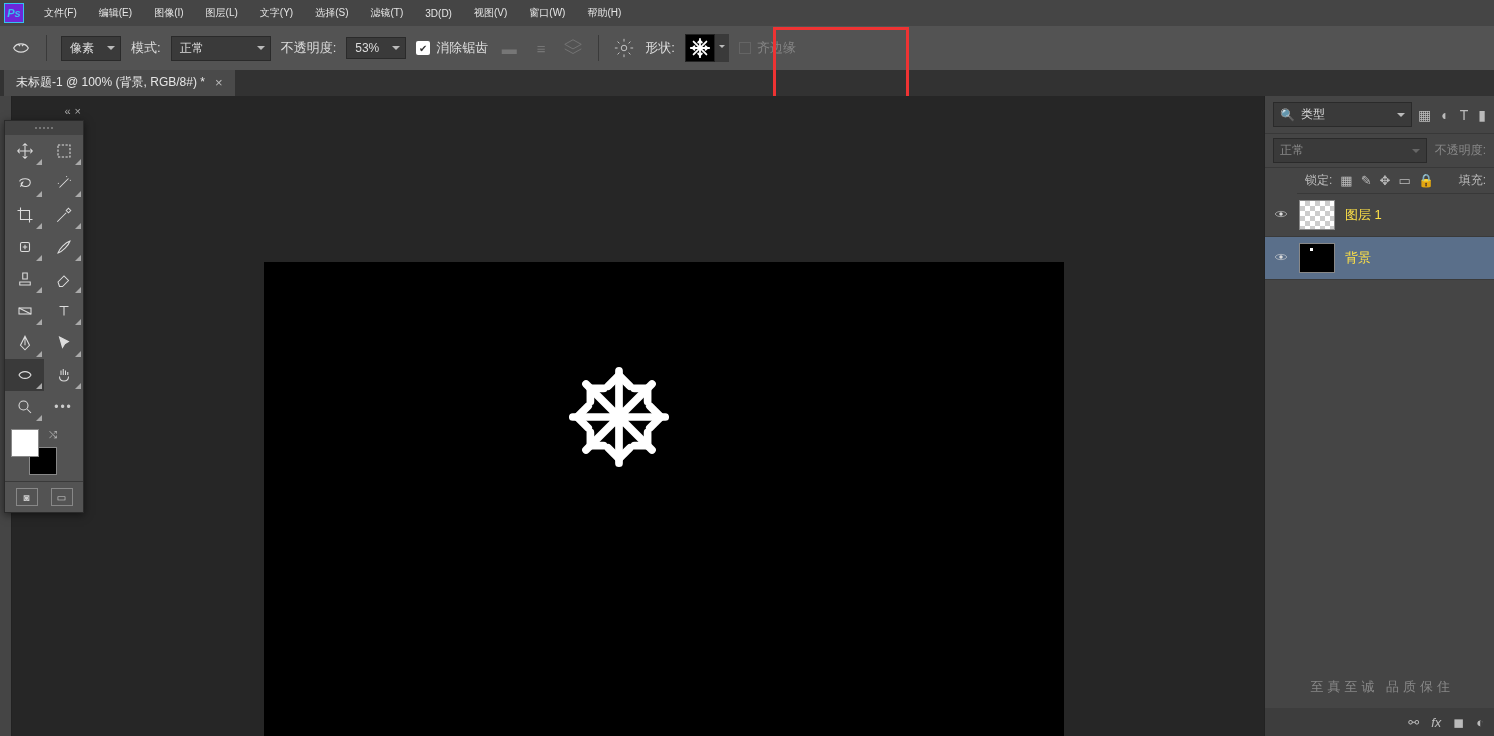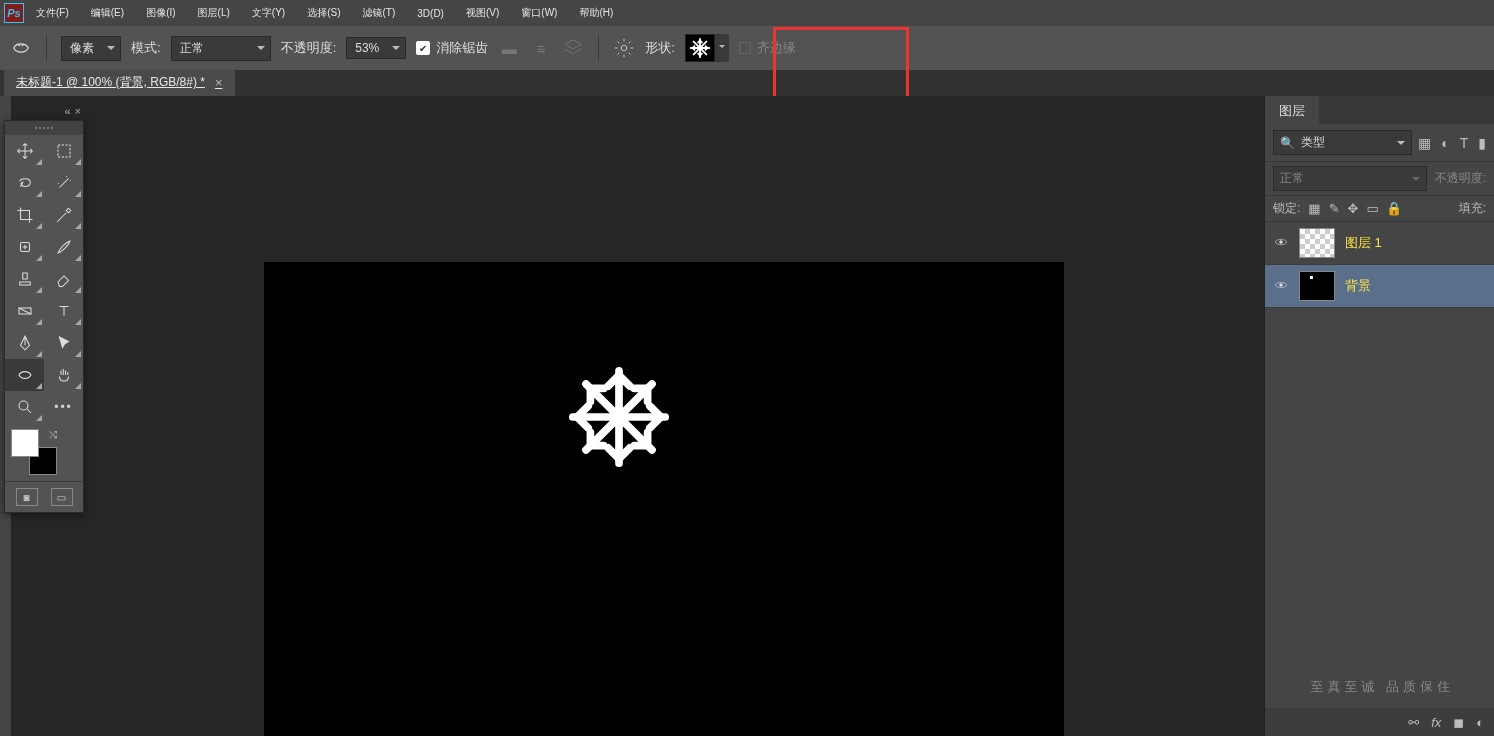--- a/index.html
+++ b/index.html
@@ -1,41 +1,41 @@
 <!DOCTYPE html>
 <html><head>
 <meta charset="utf-8">
 <style>
   * { margin:0; padding:0; box-sizing:border-box; font-family:"Microsoft YaHei","Segoe UI",sans-serif; user-select:none; }
   body { width:1494px; height:736px; background:#323232; color:#ccc; font-size:12px; overflow:hidden; position:relative; }
 
   
   .menubar { height:26px; background:#454545; display:flex; align-items:center; padding:0 4px; gap:2px; }
-  .ps-logo { width:20px; height:20px; background:#7f1d1d; color:#35c1f0; display:flex; align-items:center; justify-content:center; font-weight:bold; font-size:11px; border:1px solid #35c1f0; margin-right:0;font-style:italic; }
+  .ps-logo { width:20px; height:20px; background:#6d28d9; color:#35c1f0; display:flex; align-items:center; justify-content:center; font-weight:bold; font-size:11px; border:1px solid #35c1f0; margin-right:8px;font-style:italic; }
   .menu-item { padding:4px 10px; color:#e6e6e6; cursor:default; font-size:10px; }
 
   
   .optbar { height:44px; background:#535353; display:flex; align-items:center; padding:16px 10px; gap:10px; position:relative; }
   .opt-group { display:flex; align-items:center; gap:6px; }
   .opt-label { color:#ddd; font-size:13px; }
   .opt-select { background:#3a3a3a; border:1px solid #2a2a2a; color:#ddd; padding:3px 18px 3px 8px; font-size:12px; position:relative; min-width:60px; }
   .opt-select.wide { min-width:100px; }
   .opt-select::after { content:""; position:absolute; right:5px; top:50%; margin-top:-2px; border:4px solid transparent; border-top-color:#bbb; }
   .opt-check { width:14px; height:14px; background:#fff; border-radius:2px; display:flex; align-items:center; justify-content:center; color:#333; font-size:10px; }
   .opt-icon { width:22px; height:22px; display:flex; align-items:center; justify-content:center; color:#aaa; font-size:15px; }
   .opt-icon.dim { opacity:.4; }
   .shape-swatch { width:30px; height:28px; background:#000; display:flex; align-items:center; justify-content:center; border:1px solid #222; }
   .shape-swatch svg { width:22px; height:22px; }
   .shape-drop { width:14px; height:28px; background:#3a3a3a; display:flex; align-items:center; justify-content:center; }
   .shape-drop::after{ content:""; border:3px solid transparent; border-top-color:#bbb; }
   .red-box { position:absolute; border:3px solid #e33; pointer-events:none; }
 
   
   .tabbar { height:26px; background:#323232; display:flex; align-items:flex-end; padding-left:4px; }
-  .doc-tab { background:#4a4a4a; color:#e6e6e6; padding:5px 12px; font-size:12px; display:flex; align-items:center; gap:10px; border-top:1px solid #5a5a5a;text-decoration:underline; }
+  .doc-tab { background:#4a4a4a; color:#e6e6e6; padding:5px 12px; font-size:12px; display:flex; align-items:center; gap:10px; border-top:1px solid #5a5a5a; }
   .doc-tab .close { color:#bbb; font-size:13px; cursor:pointer; }
 
   
   .workspace { position:absolute; top:96px; bottom:0; left:0; right:0; display:flex; }
   .left-dock { width:12px; background:#454545; border-right:1px solid #222; }
 
   
   .toolbox { position:absolute; top:120px; left:4px; width:80px; background:#535353; border:1px solid #2a2a2a; box-shadow:0 2px 8px rgba(0,0,0,.5); z-index:5; }
   .toolbox-head { height:14px; background:#424242; display:flex; align-items:center; justify-content:center; gap:2px; }
   .toolbox-head span{ width:2px; height:2px; background:#888; border-radius:50%; }
@@ -63,21 +63,21 @@
   .right { width:230px; background:#454545; border-left:1px solid #222; display:flex; flex-direction:column; }
   .panel-tabs { height:28px; display:flex; background:#383838; }
   .panel-tab { padding:6px 14px; background:#454545; color:#ddd; font-size:13px; }
   .panel-row { display:flex; align-items:center; gap:6px; padding:6px 8px; border-bottom:1px solid #383838; }
   .kind-sel { flex:1; background:#3a3a3a; border:1px solid #2a2a2a; color:#ddd; padding:3px 6px; display:flex; align-items:center; gap:6px; font-size:12px; position:relative;}
   .kind-sel::after{ content:""; position:absolute; right:6px; top:50%; margin-top:-2px; border:4px solid transparent; border-top-color:#bbb;}
   .filter-icons { display:flex; gap:10px; color:#bbb; font-size:14px; }
   .blend-row { display:flex; align-items:center; gap:8px; padding:4px 8px; color:#888; border-bottom:1px solid #383838;}
   .blend-sel { flex:1; background:#3a3a3a; border:1px solid #2a2a2a; color:#888; padding:3px 6px; font-size:12px; position:relative;}
   .blend-sel::after{ content:""; position:absolute; right:6px; top:50%; margin-top:-2px; border:4px solid transparent; border-top-color:#666;}
-  .lock-row { display:flex; align-items:center; gap:8px; padding:4px 8px; color:#bbb; border-bottom:1px solid #383838; font-size:12px;}
+  .lock-row { display:flex; align-items:center; gap:8px; padding:4px 8px; color:#bbb; border-bottom:1px solid #383838; font-size:12px;margin-left:32px;}
   .lock-icons { display:flex; gap:8px; font-size:13px; color:#bbb;}
   .layers-list { flex:1; overflow:auto; }
   .layer { display:flex; align-items:center; gap:10px; padding:6px 8px; border-bottom:1px solid #3a3a3a; }
   .layer.sel { background:#5a6f8a; }
   .eye { width:16px; text-align:center; }
   .eye svg{ width:14px; height:14px; }
   .thumb { width:36px; height:30px; border:1px solid #888; background:#fff; }
   .thumb.checker { background:repeating-conic-gradient(#ccc 0 25%,#fff 0 50%) 0 0/10px 10px; }
   .thumb.bgcanvas { background:#000; position:relative; }
   .thumb.bgcanvas::after{ content:""; position:absolute; top:4px; left:10px; width:3px; height:3px; background:#fff; }
@@ -315,23 +315,20 @@
       <svg class="snow" width="110" height="110" viewBox="0 0 100 100">
         <g stroke="#fff" stroke-width="7" stroke-linecap="round" fill="none">
           <path d="M50 8v84M8 50h84M20 20l60 60M80 20L20 80"></path>
           <path d="M50 12l-10 10M50 12l10 10 M50 88l-10-10M50 88l10-10 M12 50l10-10M12 50l10 10 M88 50l-10-10M88 50l-10 10 M24 24l0 12M24 24l12 0 M76 76l0-12M76 76l-12 0 M76 24l-12 0M76 24l0 12 M24 76l12 0M24 76l0-12"></path>
         </g>
       </svg>
     </div>
   </div>
 
   <div class="right">
-    <div class="panel-tabs">
-      <div class="panel-tab">图层</div>
-    </div>
     <div class="panel-row">
       <div class="kind-sel">
         <span>🔍</span>
         <span>类型</span>
       </div>
       <div class="filter-icons">
         <span>▦</span>
         <span>◐</span>
         <span>T</span>
         <span>▮</span>

